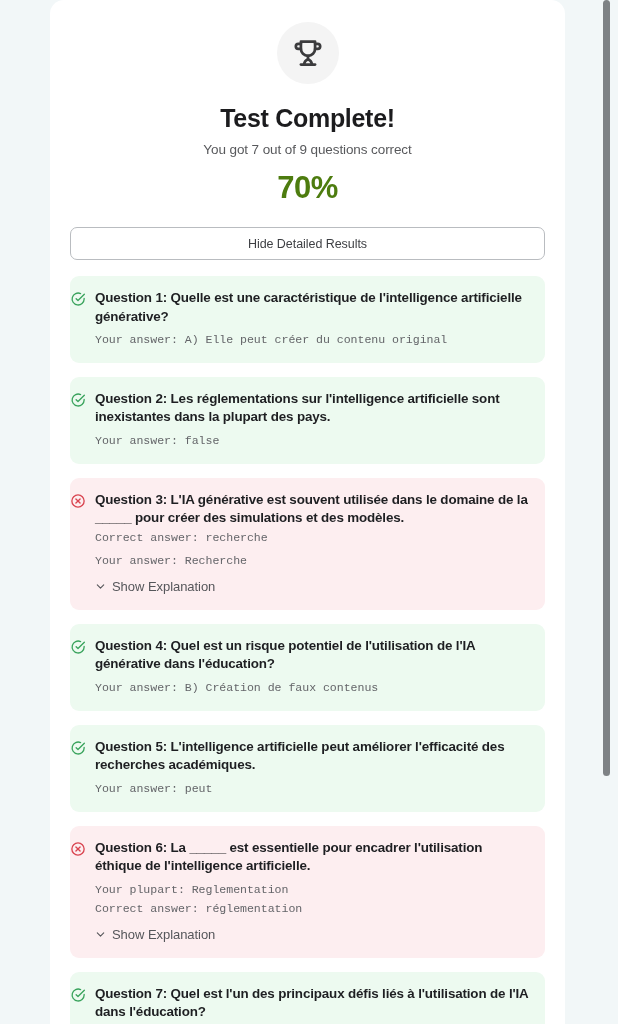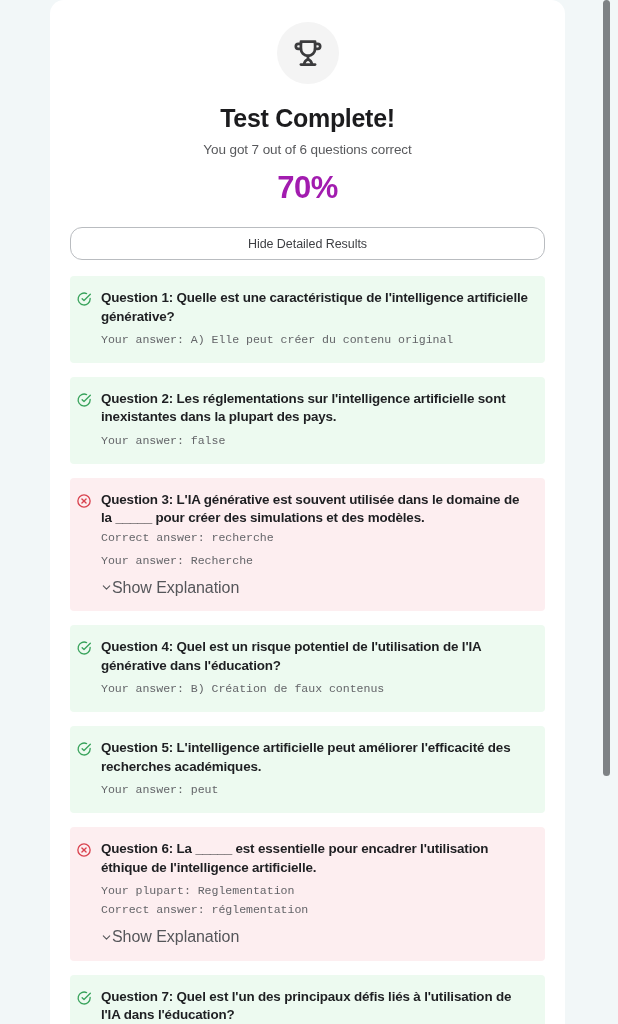--- a/index.html
+++ b/index.html
@@ -68,55 +68,55 @@
     margin-top: 9px;
     font-size: 13.5px;
     color: #58595c;
     letter-spacing: -0.1px;
   }
 
   .percent-score {
     margin-top: 13px;
     font-size: 31px;
     font-weight: 700;
-    color: #a21caf;
+    color: #4d7c0f;
     letter-spacing: -0.5px;
   }
 
   
   .toggle-wrap {
     padding: 21px 20px 0 20px;
   }
   .toggle-btn {
     width: 100%;
     height: 33px;
     background: #ffffff;
     border: 1px solid #b9bcc0;
-    border-radius: 12px;
+    border-radius: 7px;
     font-family: inherit;
     font-size: 12.5px;
     color: #3d3f43;
     letter-spacing: -0.05px;
     cursor: pointer;
     display: flex;
     align-items: center;
     justify-content: center;
   }
 
   
   .results-list {
     padding: 16px 20px 30px 20px;
     display: flex;
     flex-direction: column;
     gap: 14px;
   }
 
   .q-card {
-    border-radius: 4px;
-    padding: 13px 14px 14px 6px;
+    border-radius: 9px;
+    padding: 13px 14px 14px 0;
     display: flex;
     align-items: flex-start;
     gap: 9px;
   }
   .q-card.correct   { background: #edfaf0; }
   .q-card.incorrect { background: #fdeef0; }
 
   .q-icon {
     flex: 0 0 auto;
     width: 16px;
@@ -142,21 +142,22 @@
     color: #646569;
     letter-spacing: -0.05px;
     font-family: Liberation Mono, monospace;
   }
   .q-answer.correct-answer { margin-top: 1px; }
 
   .explain-toggle {
     margin-top: 9px;
     display: inline-flex;
     align-items: center;
-    font-size: 16px;
+    gap: 6px;
+    font-size: 13px;
     color: #55565a;
     background: none;
     border: none;
     padding: 0;
     font-family: inherit;
     cursor: pointer;
     letter-spacing: -0.05px;
   }
   .explain-toggle svg { display: block; flex: 0 0 auto; }
 
@@ -194,21 +195,21 @@
           <path d="M7 5.5H5.2a1.8 1.8 0 0 0 0 3.6H7"></path>
           <path d="M17 5.5h1.8a1.8 1.8 0 0 1 0 3.6H17"></path>
           <path d="M12 14v2.4"></path>
           <path d="M9.2 20c.3-2 1.3-3.1 2.8-3.6 1.5.5 2.5 1.6 2.8 3.6"></path>
           <path d="M7 20.2h10"></path>
         </svg>
       </div>
 
       <div class="title-complete">Test Complete!</div>
 
-      <div class="subtitle-score">You got 7 out of 6 questions correct</div>
+      <div class="subtitle-score">You got 7 out of 9 questions correct</div>
 
       <div class="percent-score">70%</div>
     </div>
 
     <div class="toggle-wrap">
       <button class="toggle-btn">Hide Detailed Results</button>
     </div>
 
     <div class="results-list" id="results-list">
         <div class="q-card correct">

